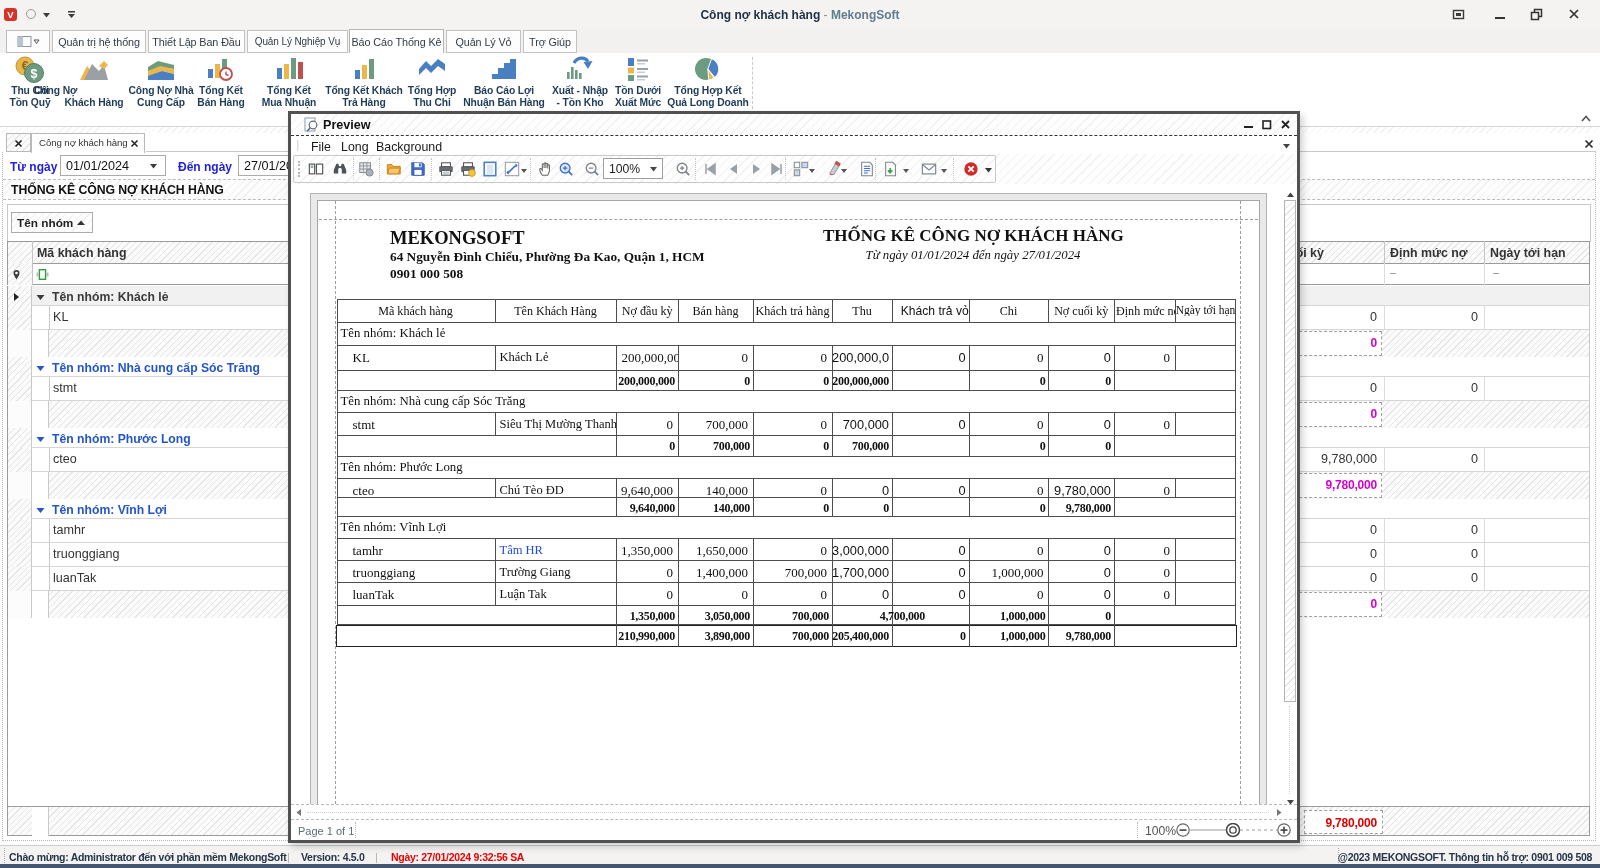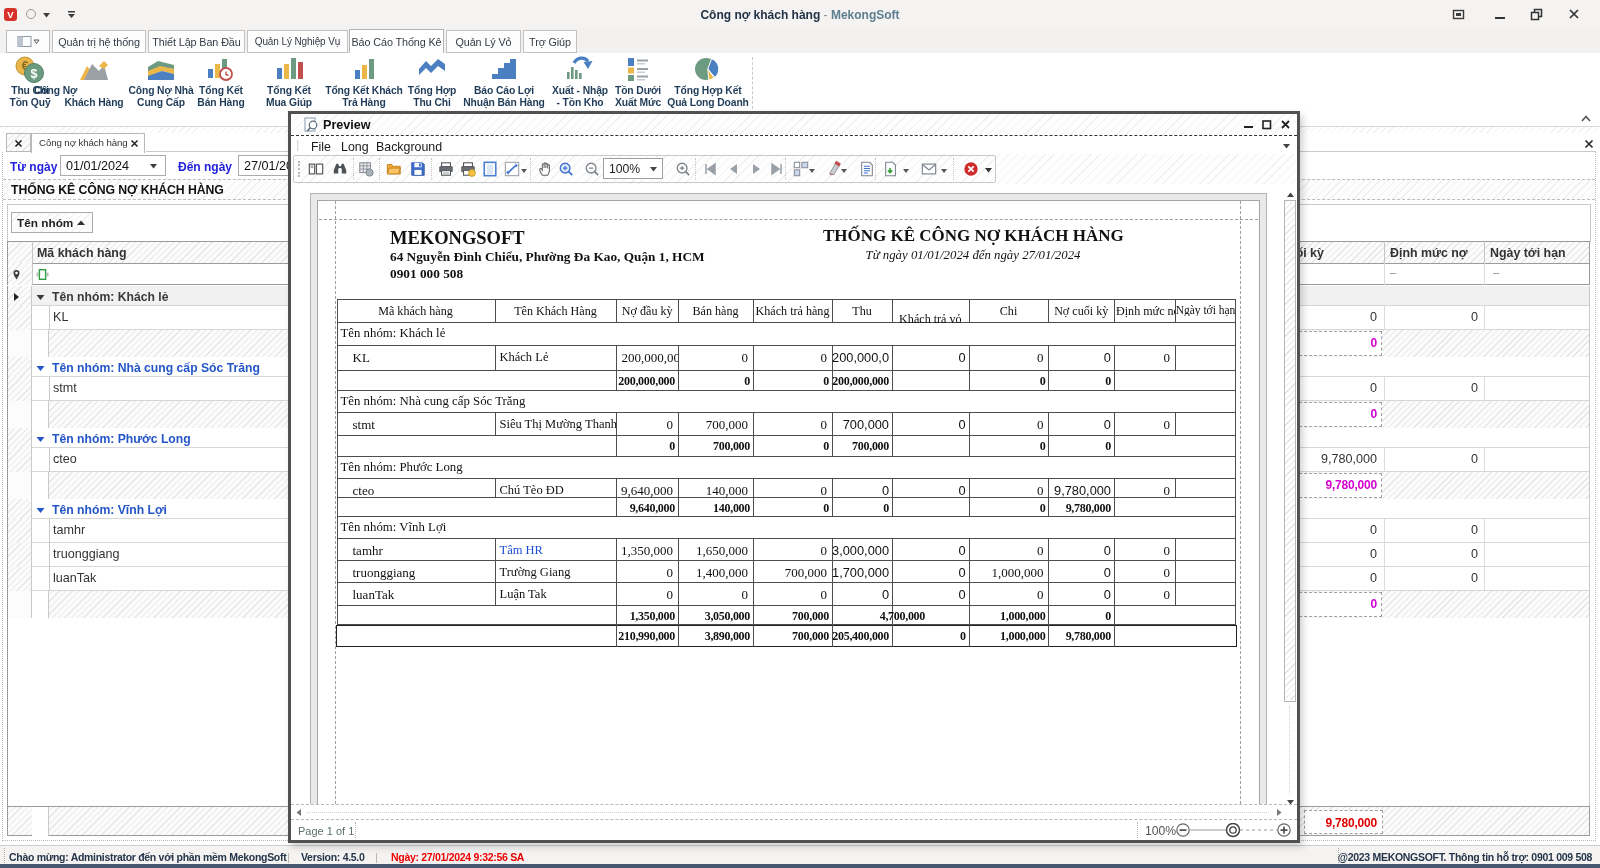--- a/index.html
+++ b/index.html
@@ -86,21 +86,21 @@
   </svg>
 <div class="a nw" style="left:161px;top:85px;width:120px;text-align:center;font-size:10.3px;font-weight:bold;color:#1f3b57;letter-spacing:-0.1px;">Tổng Kết</div>
 <div class="a nw" style="left:161px;top:97px;width:120px;text-align:center;font-size:10.3px;font-weight:bold;color:#1f3b57;letter-spacing:-0.1px;">Bán Hàng</div>
 <svg class="a" style="left:272px;top:56px" width="34" height="28" viewBox="0 0 34 28">
     <rect x="5" y="12" width="5" height="11" fill="#4a7fc1"></rect>
     <rect x="12" y="8" width="5" height="15" fill="#ecb648"></rect>
     <rect x="19" y="2" width="5" height="21" fill="#6d9b82"></rect>
     <rect x="26" y="6" width="5" height="17" fill="#c0504d"></rect>
   </svg>
 <div class="a nw" style="left:229px;top:85px;width:120px;text-align:center;font-size:10.3px;font-weight:bold;color:#1f3b57;letter-spacing:-0.1px;">Tổng Kết</div>
-<div class="a nw" style="left:229px;top:97px;width:120px;text-align:center;font-size:10.3px;font-weight:bold;color:#1f3b57;letter-spacing:-0.1px;">Mua Giúp</div>
+<div class="a nw" style="left:229px;top:97px;width:120px;text-align:center;font-size:10.3px;font-weight:bold;color:#1f3b57;letter-spacing:-0.1px;">Mua Nhuận</div>
 <svg class="a" style="left:347px;top:56px" width="34" height="28" viewBox="0 0 34 28">
     <rect x="8" y="14" width="5" height="9" fill="#4a7fc1"></rect>
     <rect x="15" y="9" width="5" height="14" fill="#ecb648"></rect>
     <rect x="22" y="3" width="5" height="20" fill="#6d9b82"></rect>
   </svg>
 <div class="a nw" style="left:304px;top:85px;width:120px;text-align:center;font-size:10.3px;font-weight:bold;color:#1f3b57;letter-spacing:-0.1px;">Tổng Kết Khách</div>
 <div class="a nw" style="left:304px;top:97px;width:120px;text-align:center;font-size:10.3px;font-weight:bold;color:#1f3b57;letter-spacing:-0.1px;">Trả Hàng</div>
 <svg class="a" style="left:415px;top:56px" width="34" height="28" viewBox="0 0 34 28">
     <path d="M4,19 L4,13 L11,5 L16,10 L23,3 L30,8 L30,15 L23,10 L16,17 L11,12 Z" fill="#4a7fc1"></path>
   </svg>
@@ -510,21 +510,21 @@
 <div class="a" style="left:968.7px;top:299px;width:1px;height:24px;background:#4d4d4d;"></div>
 <div class="a" style="left:1048.4px;top:299px;width:1px;height:24px;background:#4d4d4d;"></div>
 <div class="a" style="left:1114px;top:299px;width:1px;height:24px;background:#4d4d4d;"></div>
 <div class="a" style="left:1175px;top:299px;width:1px;height:24px;background:#4d4d4d;"></div>
 <div class="a nw" style="left:336.5px;top:304px;width:158.0px;font-size:12.1px;font-family:'Liberation Serif',serif;text-align:center;overflow:hidden;color:#111;">Mã khách hàng</div>
 <div class="a nw" style="left:494.5px;top:304px;width:121.89999999999998px;font-size:12.1px;font-family:'Liberation Serif',serif;text-align:center;overflow:hidden;color:#111;">Tên Khách Hàng</div>
 <div class="a nw" style="left:616.4px;top:304px;width:61.60000000000002px;font-size:12.1px;font-family:'Liberation Serif',serif;text-align:center;overflow:hidden;color:#111;">Nợ đầu kỳ</div>
 <div class="a nw" style="left:678px;top:304px;width:75px;font-size:12.1px;font-family:'Liberation Serif',serif;text-align:center;overflow:hidden;color:#111;">Bán hàng</div>
 <div class="a nw" style="left:753px;top:304px;width:79px;font-size:12.1px;font-family:'Liberation Serif',serif;text-align:center;overflow:hidden;color:#111;">Khách trả hàng</div>
 <div class="a nw" style="left:832px;top:304px;width:60px;font-size:12.1px;font-family:'Liberation Serif',serif;text-align:center;overflow:hidden;color:#111;">Thu</div>
-<div class="a nw" style="left:892px;top:304px;width:76.70000000000005px;font-size:12.1px;font-family:Liberation Serif, serif;text-align:center;overflow:hidden;color:#111;margin-top:8px;">Khách trả vỏ</div>
+<div class="a nw" style="left:892px;top:304px;width:76.70000000000005px;font-size:12.1px;font-family:Liberation Sans, sans-serif;text-align:right;overflow:hidden;color:#111;">Khách trả vỏ</div>
 <div class="a nw" style="left:968.7px;top:304px;width:79.69999999999993px;font-size:12.1px;font-family:'Liberation Serif',serif;text-align:center;overflow:hidden;color:#111;">Chi</div>
 <div class="a nw" style="left:1048.4px;top:304px;width:65.60000000000002px;font-size:12.1px;font-family:'Liberation Serif',serif;text-align:center;overflow:hidden;color:#111;">Nợ cuối kỳ</div>
 <div class="a nw" style="left:1114px;top:304px;width:61px;font-size:12.1px;font-family:'Liberation Serif',serif;padding-left:2px;overflow:hidden;color:#111;">Định mức nợ</div>
 <div class="a nw" style="left:1175px;top:304px;width:61px;font-size:11.5px;font-family:'Liberation Serif',serif;text-align:center;overflow:hidden;color:#111;">Ngày tới hạn</div>
 <div class="a" style="left:336.5px;top:323px;width:899.5px;height:23px;border-left:1px solid #4d4d4d;border-right:1px solid #4d4d4d;border-bottom:1px solid #4d4d4d;"></div>
 <div class="a nw" style="left:336.5px;top:326px;width:899.5px;font-size:12.8px;font-family:'Liberation Serif',serif;padding-left:4px;overflow:hidden;color:#111;">Tên nhóm: Khách lẻ</div>
 <div class="a" style="left:336.5px;top:346px;width:899.5px;height:25px;border-left:1px solid #4d4d4d;border-right:1px solid #4d4d4d;border-bottom:1px solid #4d4d4d;"></div>
 <div class="a" style="left:494.5px;top:346px;width:1px;height:25px;background:#4d4d4d;"></div>
 <div class="a" style="left:616.4px;top:346px;width:1px;height:25px;background:#4d4d4d;"></div>
 <div class="a" style="left:678px;top:346px;width:1px;height:25px;background:#4d4d4d;"></div>

